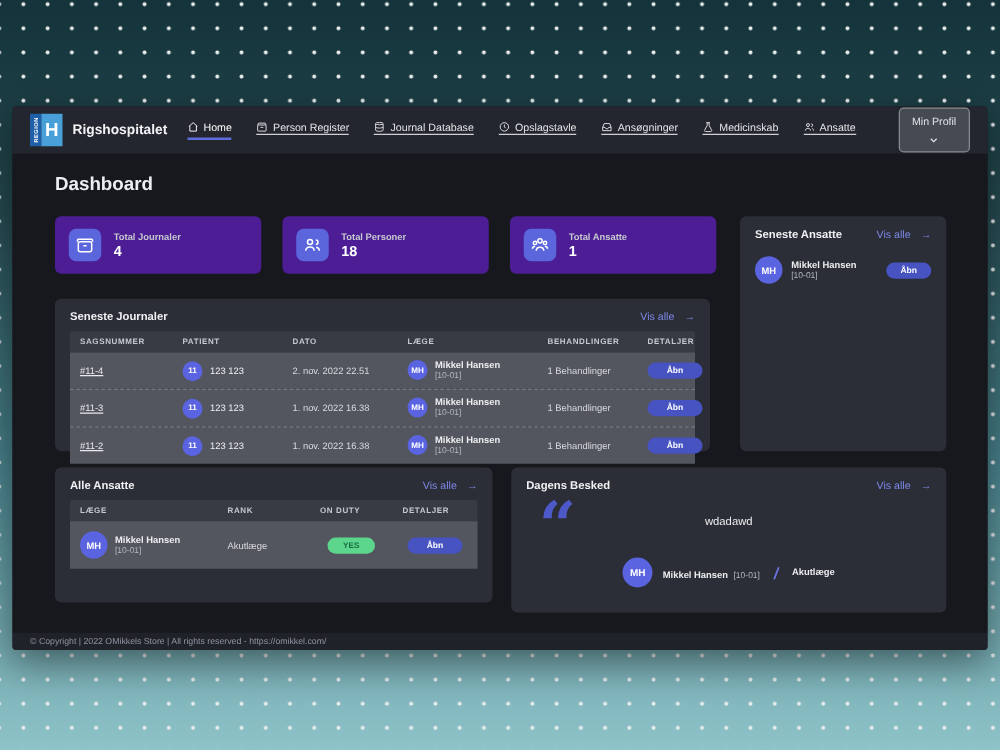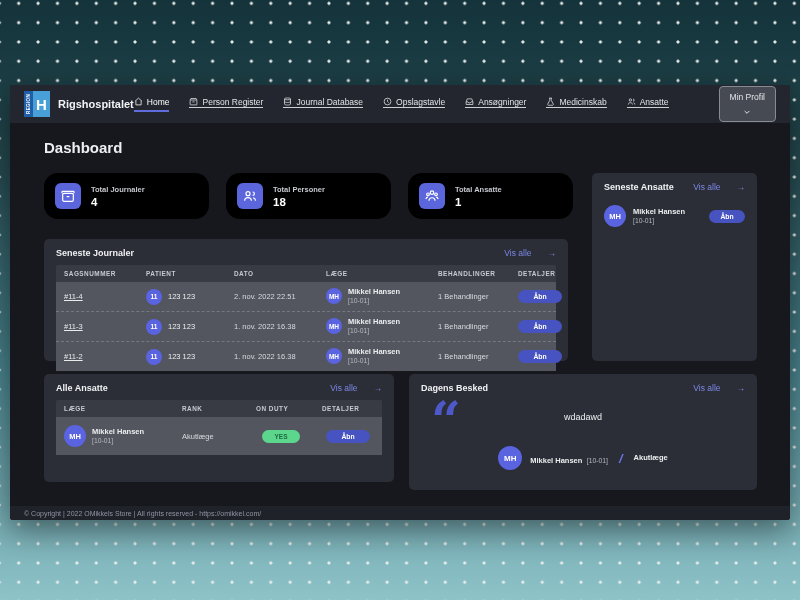--- a/index.html
+++ b/index.html
@@ -18,42 +18,42 @@
     background:#17181d;border-radius:3px;display:flex;flex-direction:column;
     box-shadow:0 10px 30px rgba(0,0,0,.45);z-index:2;
   }
   
   .topbar{height:38px;background:#23262e;display:flex;align-items:center;padding:0 14px;flex:0 0 auto;border-radius:3px 3px 0 0;}
   .logo{display:flex;margin-right:8px;}
   .logo-region{width:9px;height:26px;background:#1f5fa8;color:#fff;font-size:4.5px;font-weight:bold;
     writing-mode:vertical-rl;transform:rotate(180deg);display:flex;align-items:center;justify-content:center;letter-spacing:.4px;}
   .logo-h{width:17px;height:26px;background:#49a0d8;color:#fff;font-weight:bold;font-size:15px;
     display:flex;align-items:center;justify-content:center;}
-  .brand{color:#f2f3f5;font-size:11px;font-weight:bold;}
+  .brand{color:#f2f3f5;font-size:11px;font-weight:bold;margin-right:16px;}
   .nav{display:flex;align-items:flex-start;gap:20px;}
   .nav-item{display:flex;align-items:center;gap:4px;color:#e3e4e8;font-size:8.5px;
     padding-bottom:0;border-bottom:1px solid #cfd0d4;cursor:pointer;white-space:nowrap;}
   .nav-item svg{width:9px;height:9px;}
   .nav-item.active{color:#fff;border-bottom:2px solid #5f6cdb;padding-bottom:3px;}
   .profile-btn{margin-left:auto;background:#464a52;border:1px solid #888b91;border-radius:4px;
     color:#e3e4e8;font-size:8.5px;padding:5px 10px;display:flex;align-items:center;gap:6px;cursor:pointer;flex-direction:column;}
   .profile-btn svg{width:8px;height:8px;}
   
   .main{position:relative;flex:1;background:#17181d;}
   .page-title{position:absolute;left:34px;top:16px;color:#edeef1;font-size:15px;font-weight:bold;}
   .stats-row{position:absolute;left:34px;top:50px;width:529px;display:flex;gap:17px;}
-  .stat-card{flex:1;height:46px;background:#000000;border-radius:14px;display:flex;align-items:center;padding:0 11px;gap:10px;}
+  .stat-card{flex:1;height:46px;background:#4c1d95;border-radius:5px;display:flex;align-items:center;padding:0 11px;gap:10px;}
   .stat-tile{width:26px;height:26px;border-radius:6px;background:#5b66dd;display:flex;align-items:center;justify-content:center;flex:0 0 auto;}
   .stat-tile svg{width:16px;height:16px;}
   .stat-label{color:#c6c8cf;font-size:7.5px;font-weight:bold;margin-bottom:2px;}
   .stat-value{color:#fff;font-size:11.5px;font-weight:bold;}
   .panel{background:#2b2e36;border-radius:5px;position:absolute;}
   .panel-head{display:flex;justify-content:space-between;align-items:center;padding:9px 12px 7px;}
   .panel-title{color:#f0f1f3;font-size:9px;font-weight:bold;}
-  .view-all{color:#7d88e8;font-size:8.5px;cursor:pointer;display:flex;gap:16px;align-items:center;}
+  .view-all{color:#7d88e8;font-size:8.5px;cursor:pointer;display:flex;gap:8px;align-items:center;}
   
   .p-ansatte{left:582px;top:50px;width:165px;height:188px;}
   .sa-item{display:flex;align-items:center;gap:7px;padding:6px 12px;}
   .avatar{background:#5a63e0;color:#fff;border-radius:50%;display:flex;align-items:center;justify-content:center;font-weight:bold;flex:0 0 auto;}
   .av-22{width:22px;height:22px;font-size:7.5px;}
   .av-16{width:16px;height:16px;font-size:6.5px;}
   .av-24{width:24px;height:24px;font-size:8px;}
   .p-name{color:#eceef0;font-size:7.5px;font-weight:bold;line-height:1.35;}
   .p-code{color:#b6b9c1;font-size:6.8px;line-height:1.3;}
   .pill{background:#4653c0;color:#fff;border:none;border-radius:8px;font-size:6.8px;font-weight:bold;

